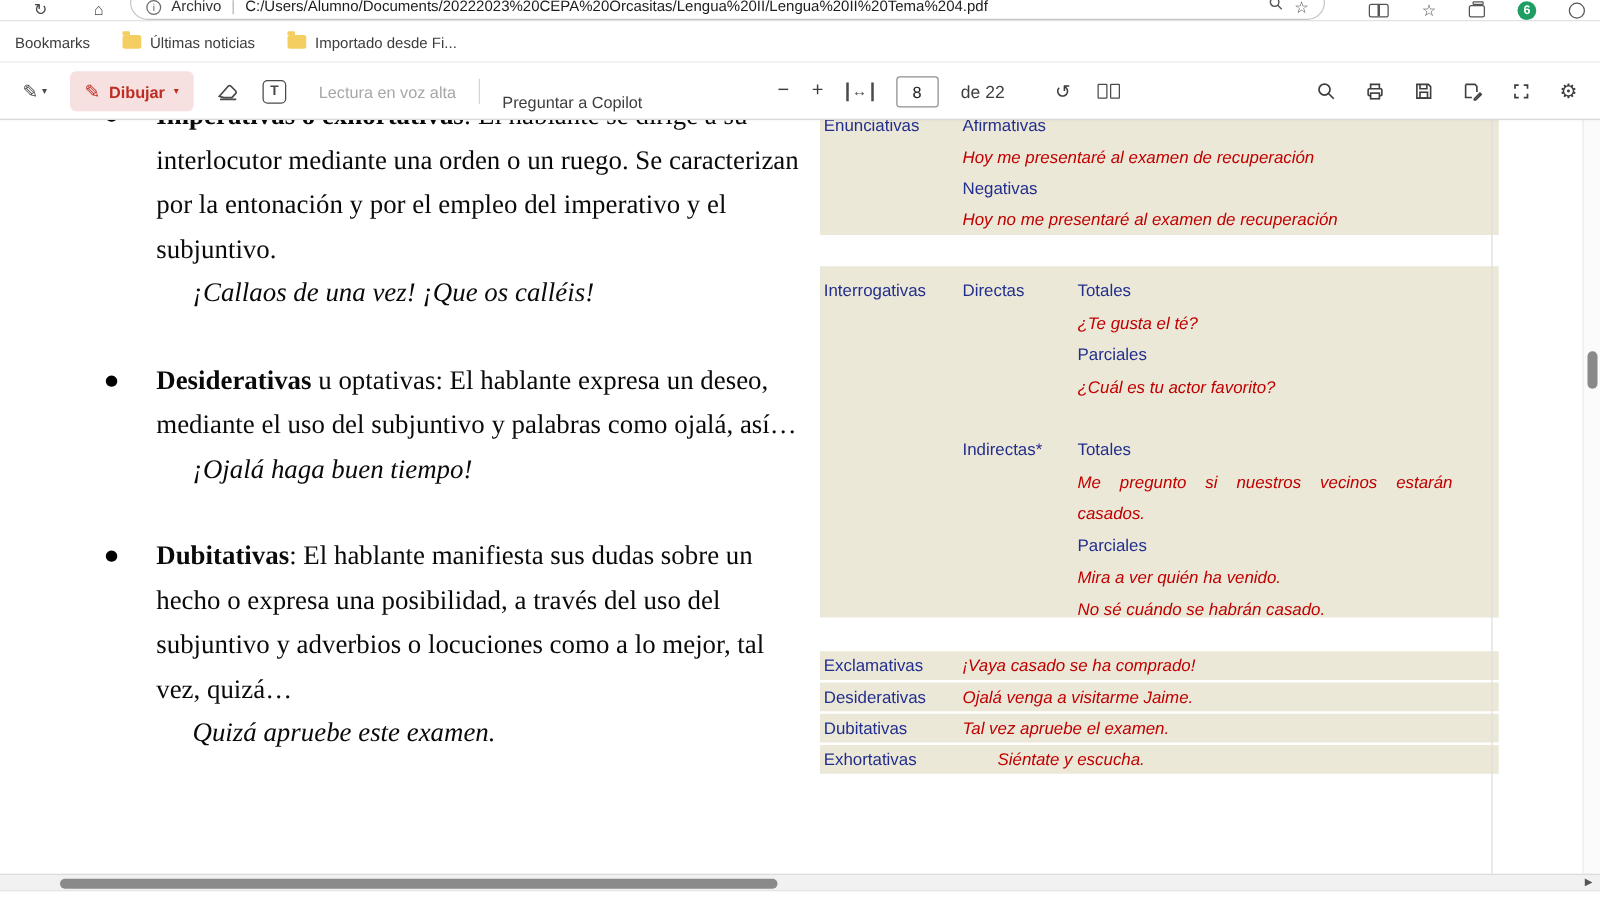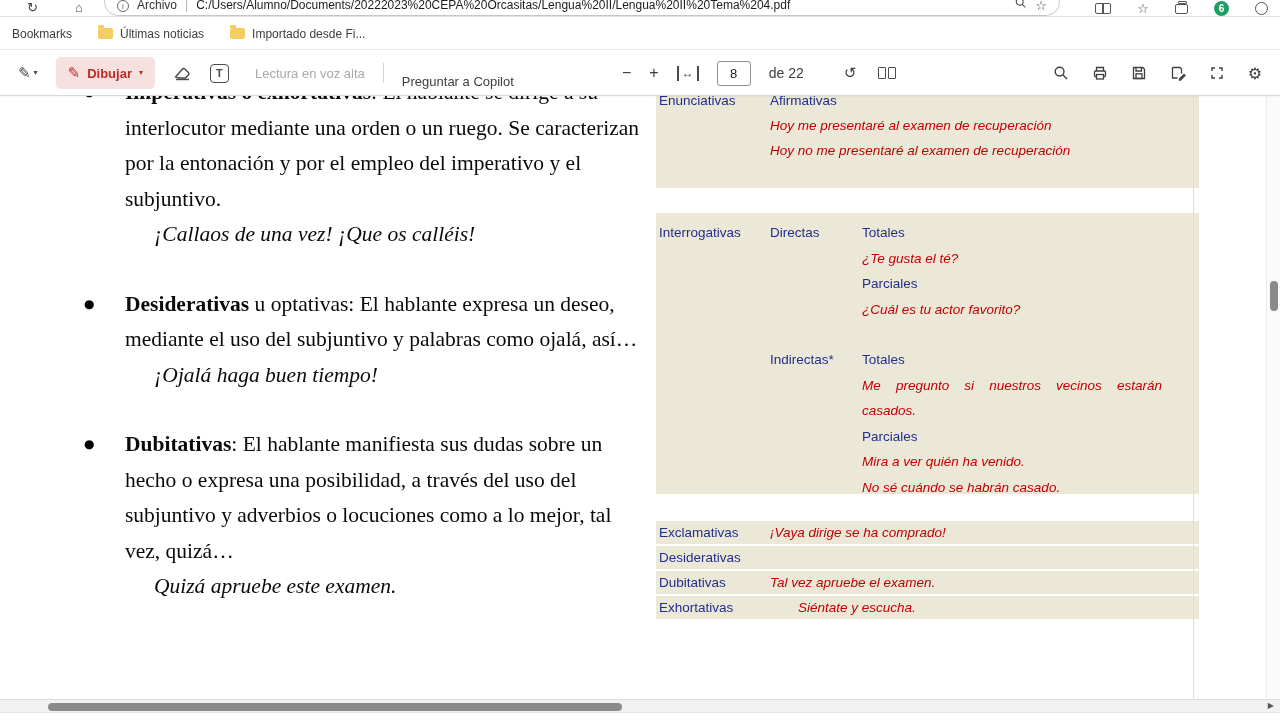--- a/index.html
+++ b/index.html
@@ -248,20 +248,21 @@
   </div>
 
   <div class="doc-right">
 
     <div class="blk blk-enun">
       <div class="r">
         <span class="c1 lbl">Enunciativas</span>
         <span class="lbl">Afirmativas</span>
       </div>
       <div class="ind1 ex">Hoy me presentaré al examen de recuperación</div>
+      <div class="ind1 lbl">Negativas</div>
       <div class="ind1 ex">Hoy no me presentaré al examen de recuperación</div>
     </div>
 
     <div class="blk blk-inter">
       <div class="r">
         <span class="c1 lbl">Interrogativas</span>
         <span class="c2 lbl">Directas</span>
         <span class="lbl">Totales</span>
       </div>
       <div class="ind3 ex">¿Te gusta el té?</div>
@@ -276,24 +277,25 @@
       <div class="ind3">
         <div class="ex jus">Me pregunto si nuestros vecinos estarán casados.</div>
       </div>
       <div class="ind3 lbl">Parciales</div>
       <div class="ind3 ex">Mira a ver quién ha venido.</div>
       <div class="ind3 ex">No sé cuándo se habrán casado.</div>
     </div>
 
     <div class="srow s1">
       <span class="c1 lbl">Exclamativas</span>
-      <span class="ex">¡Vaya dirige se ha comprado!</span>
+      <span class="ex">¡Vaya casado se ha comprado!</span>
     </div>
     <div class="srow s2">
       <span class="c1 lbl">Desiderativas</span>
+      <span class="ex">Ojalá venga a visitarme Jaime.</span>
     </div>
     <div class="srow s3">
       <span class="c1 lbl">Dubitativas</span>
       <span class="ex">Tal vez apruebe el examen.</span>
     </div>
     <div class="srow s4">
       <span class="c1 lbl">Exhortativas</span>
       <span class="ex">Siéntate y escucha.</span>
     </div>
 

